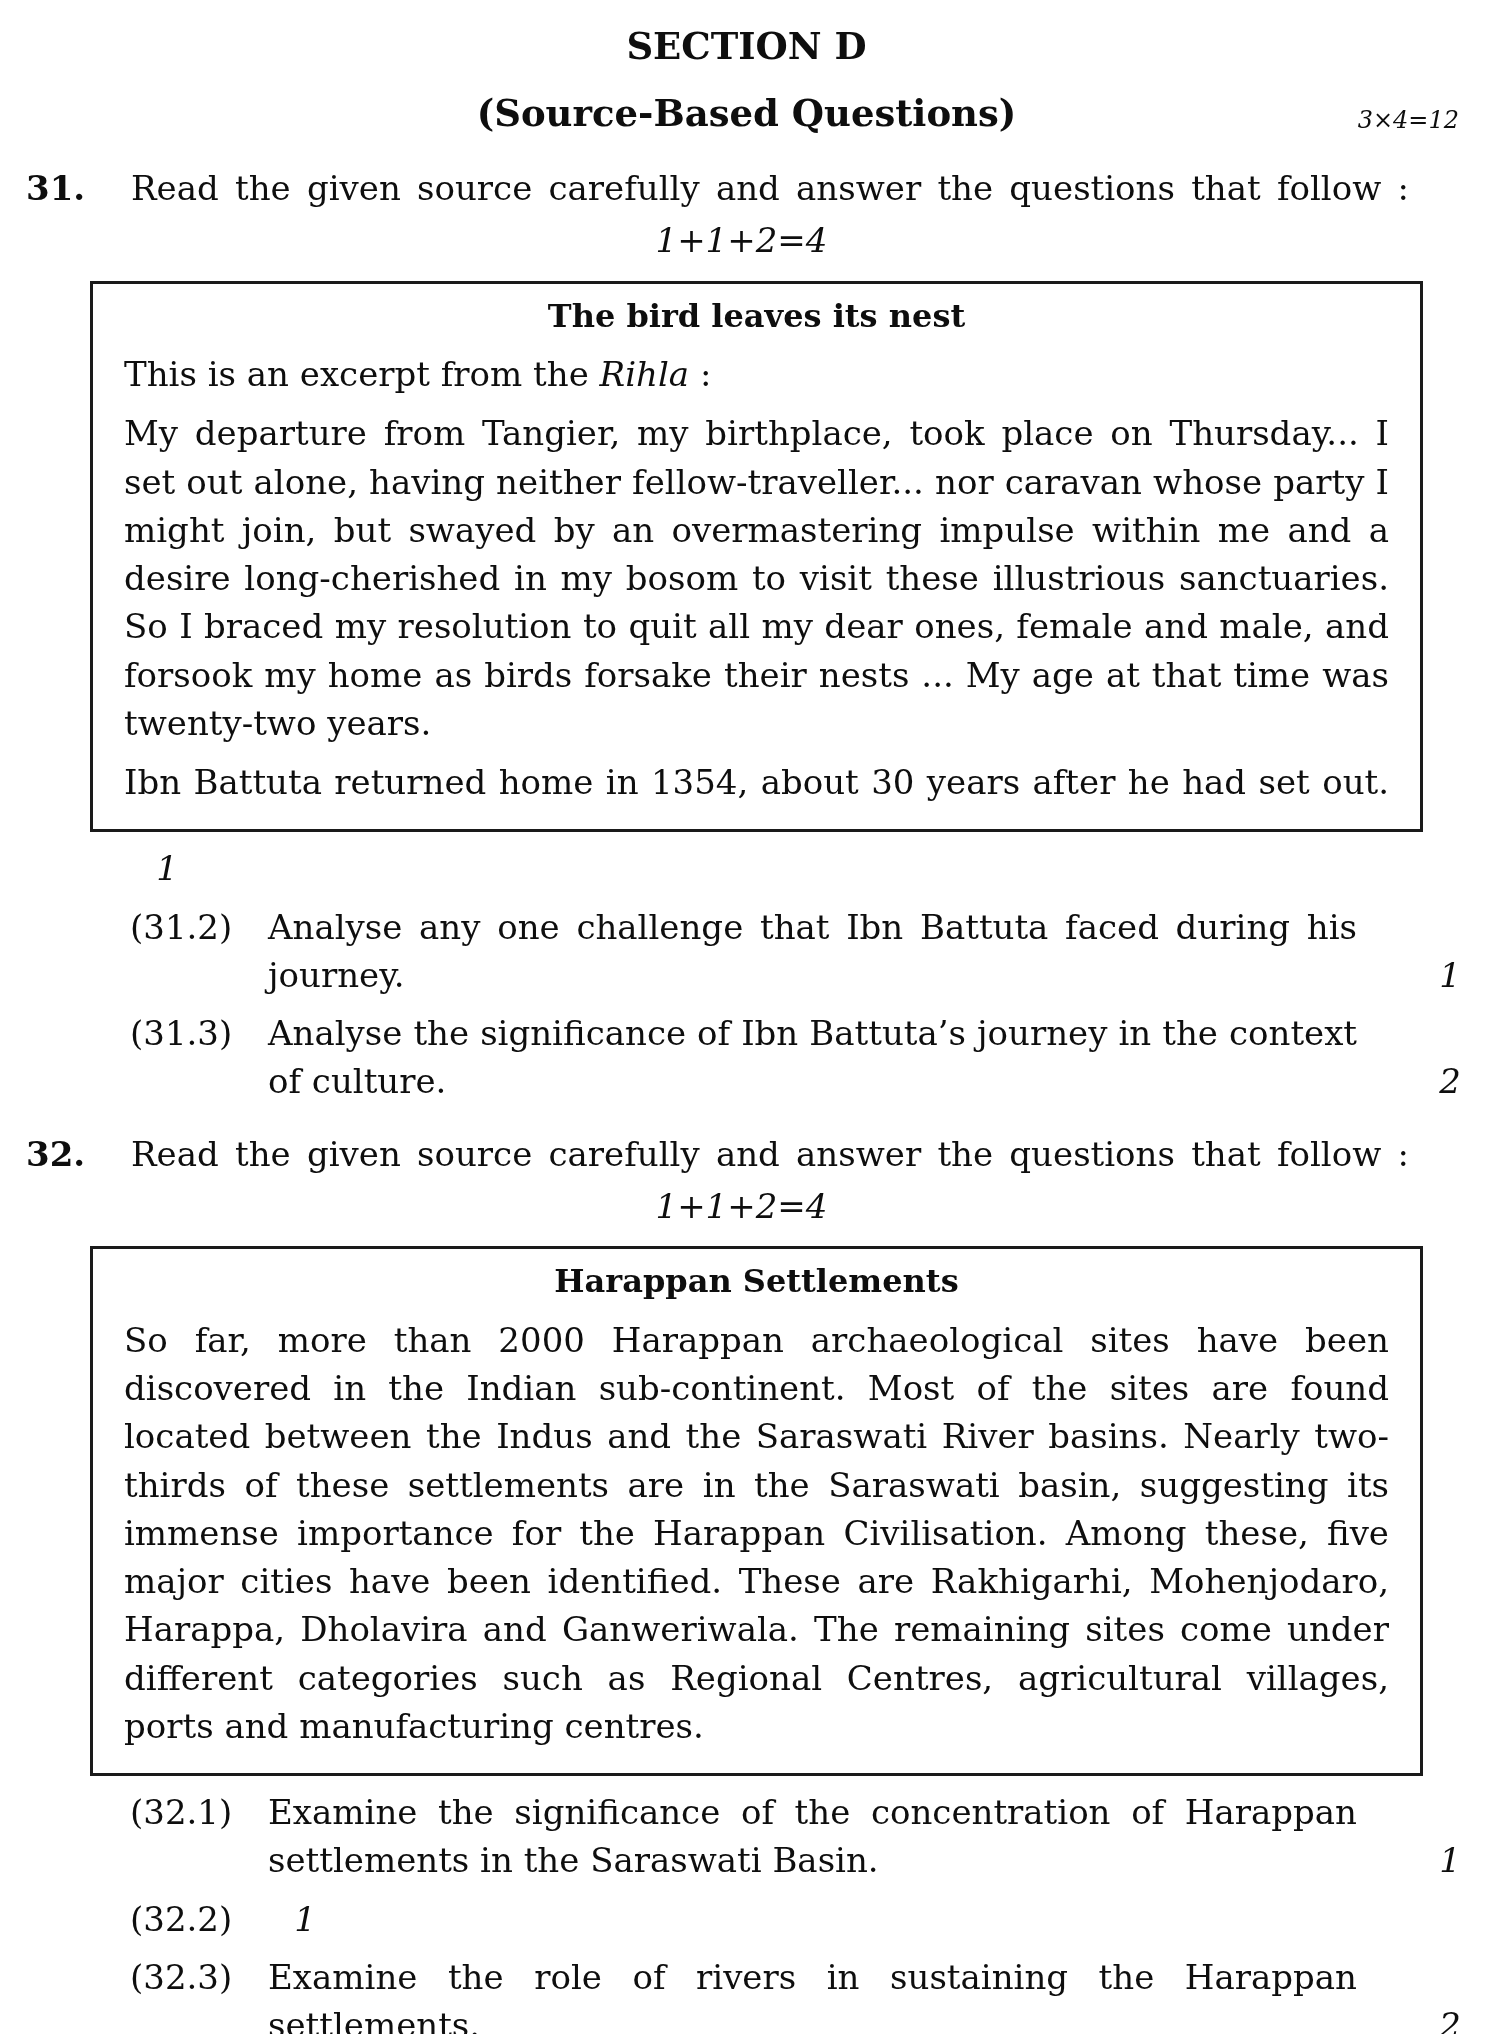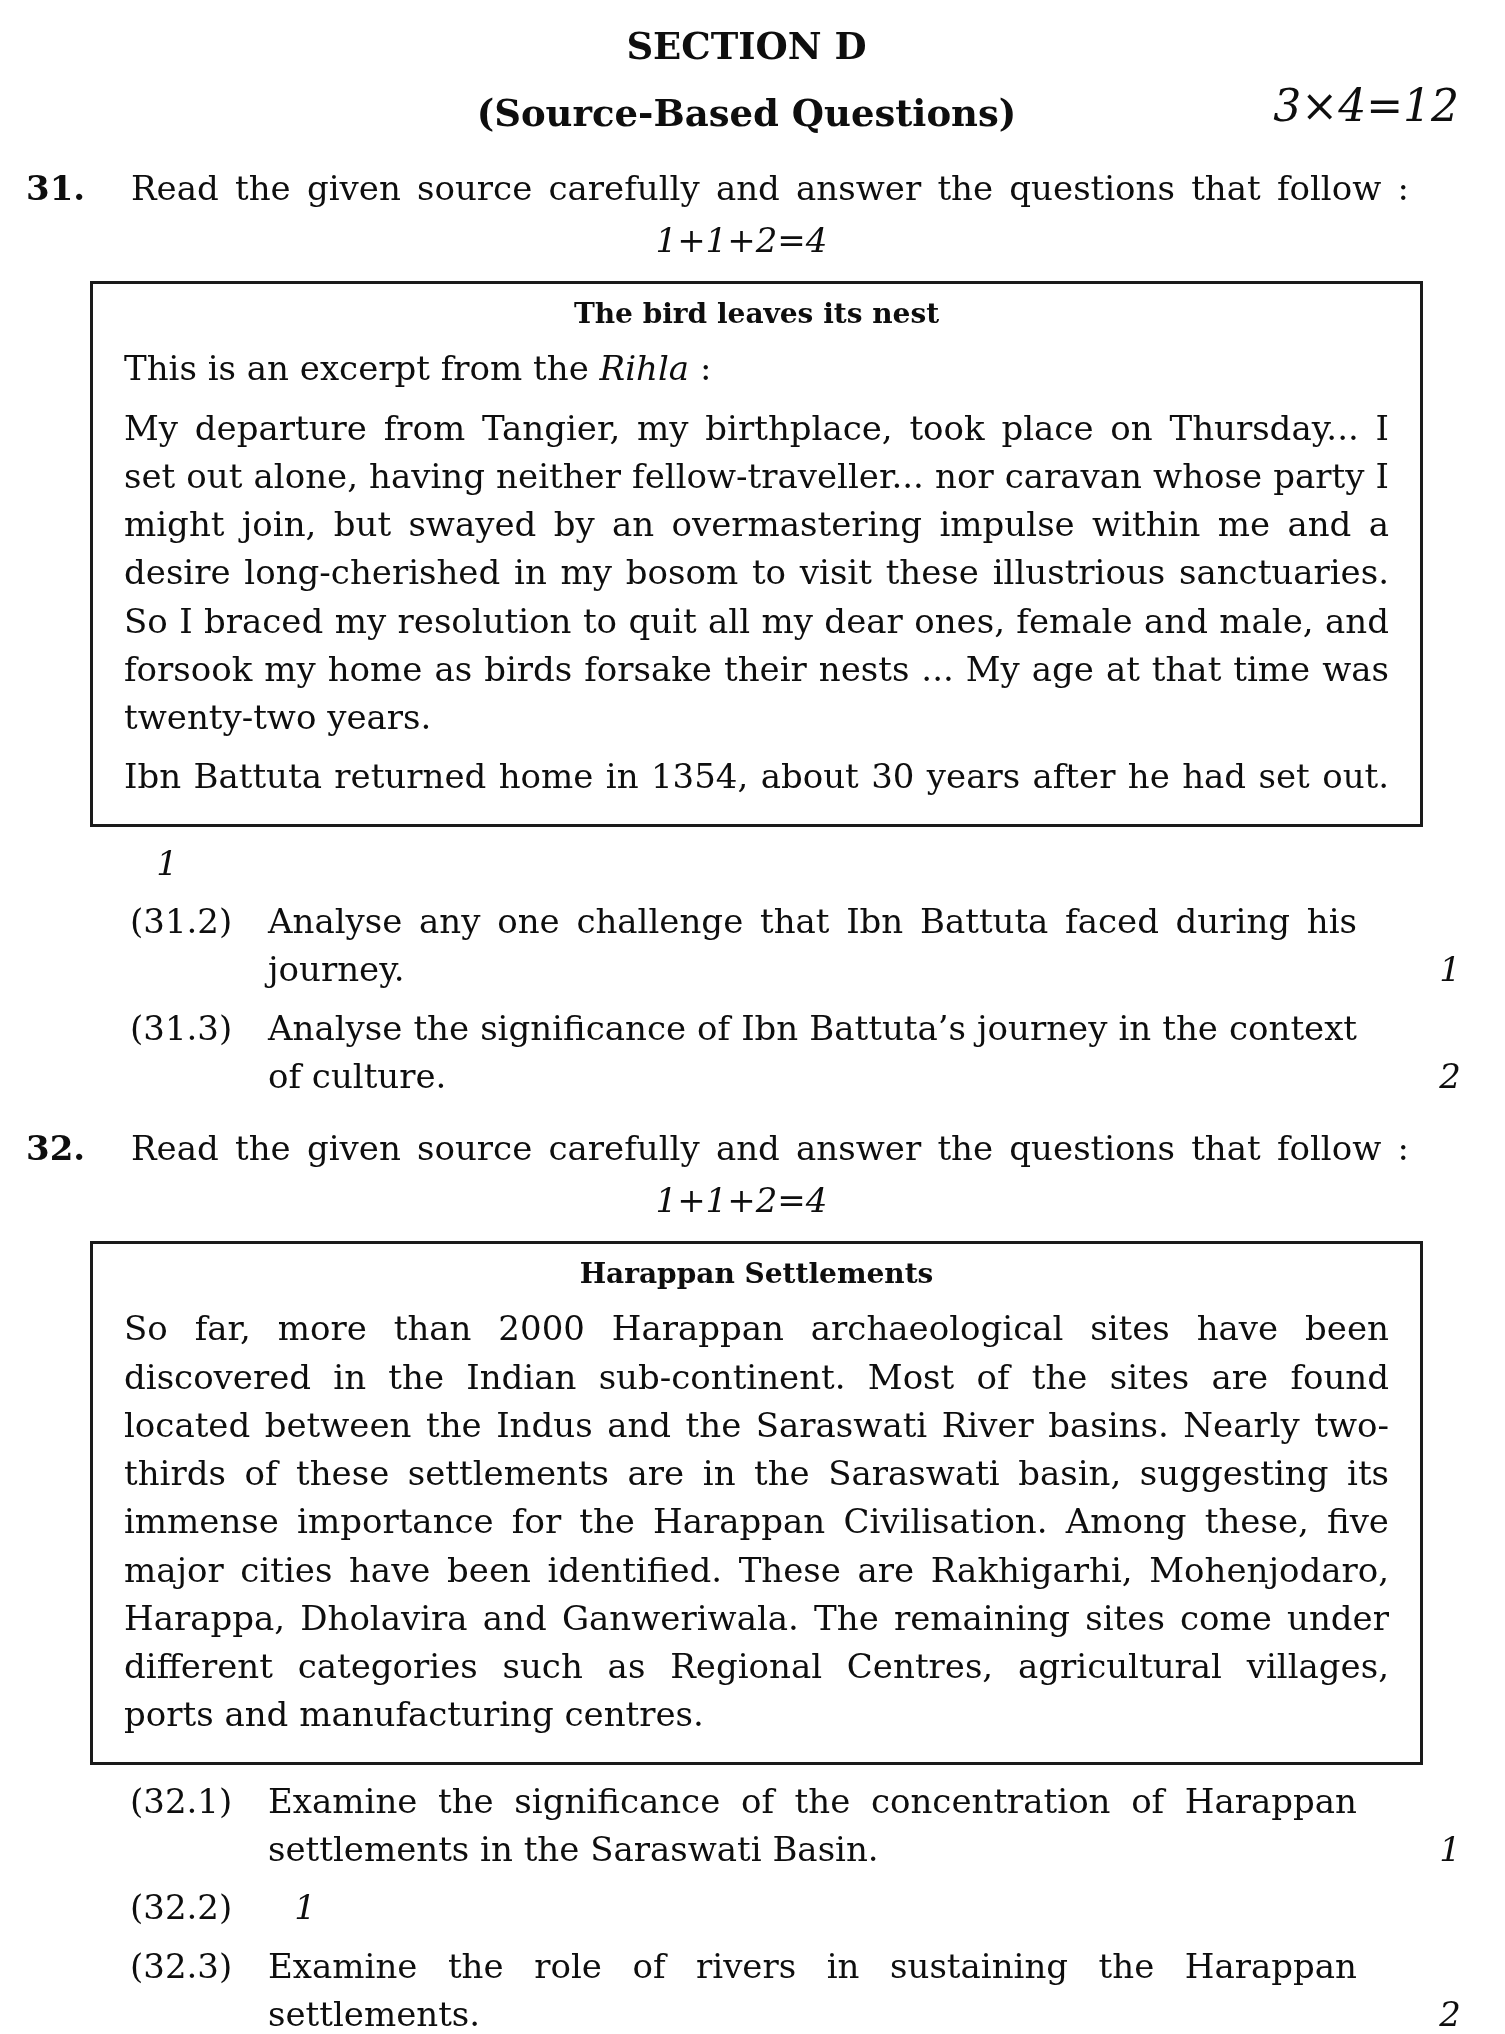--- a/index.html
+++ b/index.html
@@ -28,21 +28,21 @@
     position: relative;
     text-align: center;
     margin-top: 14px;
     font-size: 37px;
   }
   .subtitle { font-weight: bold; }
   .header-marks {
     position: absolute;
     right: 8px;
     bottom: 3px;
-    font-size: 44px;
+    font-size: 24px;
     font-weight: normal;
     font-style: italic;
   }
 
   
   .q-row { display: flex; margin-top: 24px; align-items: flex-end; }
   .q-num { flex: 0 0 105px; font-weight: bold; }
   .q-text {
     flex: 1;
     text-align: justify;
@@ -58,21 +58,21 @@
 
   
   .source-box {
     border: 3px solid #1a1a1a;
     margin: 16px 44px 12px 64px;
     padding: 8px 20px 12px;
   }
   .src-title {
     text-align: center;
     font-weight: bold;
-    font-size: 28px;
+    font-size: 32px;
     margin: 2px 0 8px;
   }
   .src-para { margin: 11px; text-align: justify; }
   .src-para.flush-last { text-align-last: justify; }
   .it { font-style: italic; }
 
   
   .subq { display: flex; margin-top: 10px; padding-left: 104px; }
   .subq-num { flex: 0 0 138px; }
   .subq-text {

